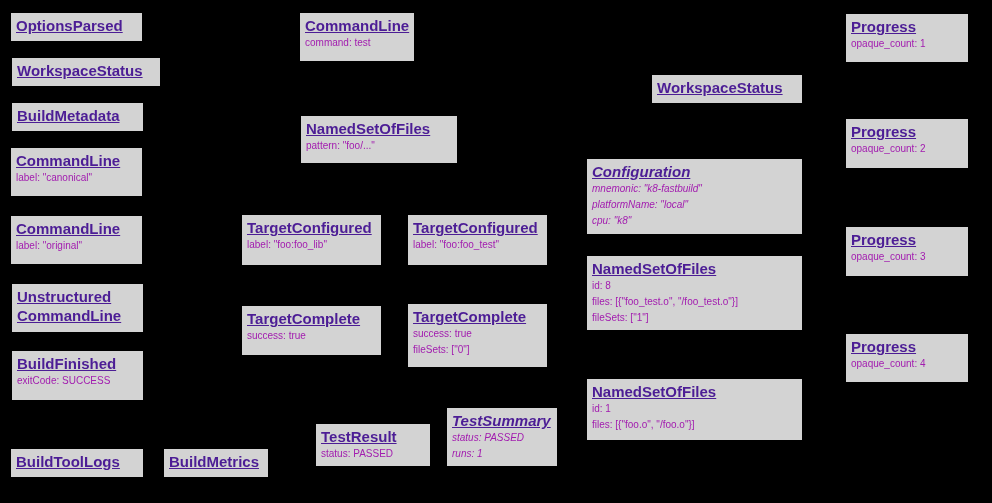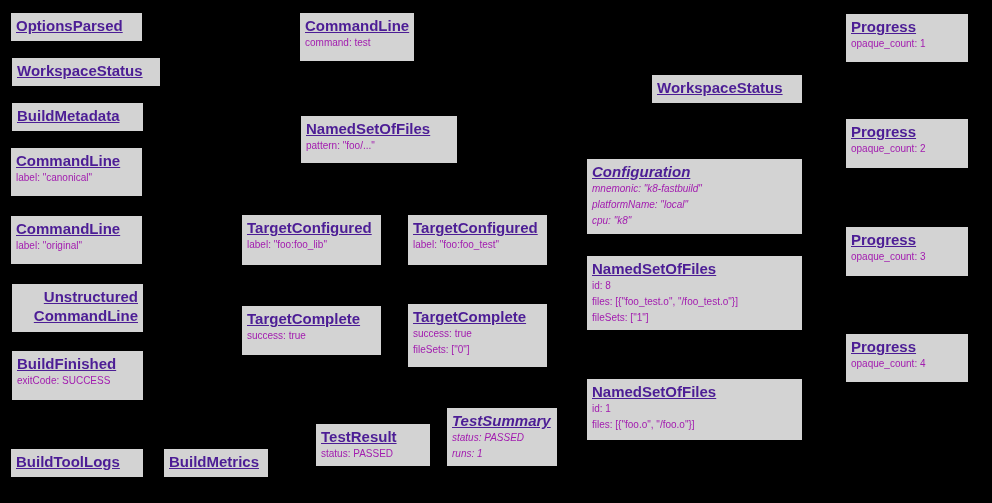--- a/index.html
+++ b/index.html
@@ -49,21 +49,21 @@
       <div class="node-title">BuildMetadata</div>
     </div>
     <div class="node" style="left: 10px; top: 147px; min-width: 133px; min-height: 50px; background: rgb(211, 211, 211); border-color: rgb(0, 0, 0);">
       <div class="node-title">CommandLine</div>
       <div class="node-line">label: "canonical"</div>
     </div>
     <div class="node" style="left: 10px; top: 215px; min-width: 133px; min-height: 50px; background: rgb(211, 211, 211); border-color: rgb(0, 0, 0);">
       <div class="node-title">CommandLine</div>
       <div class="node-line">label: "original"</div>
     </div>
-    <div class="node" style="left: 11px; top: 283px; min-width: 133px; min-height: 50px; background: rgb(211, 211, 211); border-color: rgb(0, 0, 0); text-align: right;">
+    <div class="node" style="left: 11px; top: 283px; min-width: 133px; min-height: 50px; background: rgb(211, 211, 211); border-color: rgb(0, 0, 0);">
       <div class="node-title">Unstructured</div>
       <div class="node-title">CommandLine</div>
     </div>
     <div class="node" style="left: 11px; top: 350px; min-width: 133px; min-height: 51px; background: rgb(211, 211, 211); border-color: rgb(0, 0, 0);">
       <div class="node-title">BuildFinished</div>
       <div class="node-line">exitCode: SUCCESS</div>
     </div>
     <div class="node" style="left: 10px; top: 448px; min-width: 134px; min-height: 30px; background: rgb(211, 211, 211); border-color: rgb(0, 0, 0);">
       <div class="node-title">BuildToolLogs</div>
     </div>

